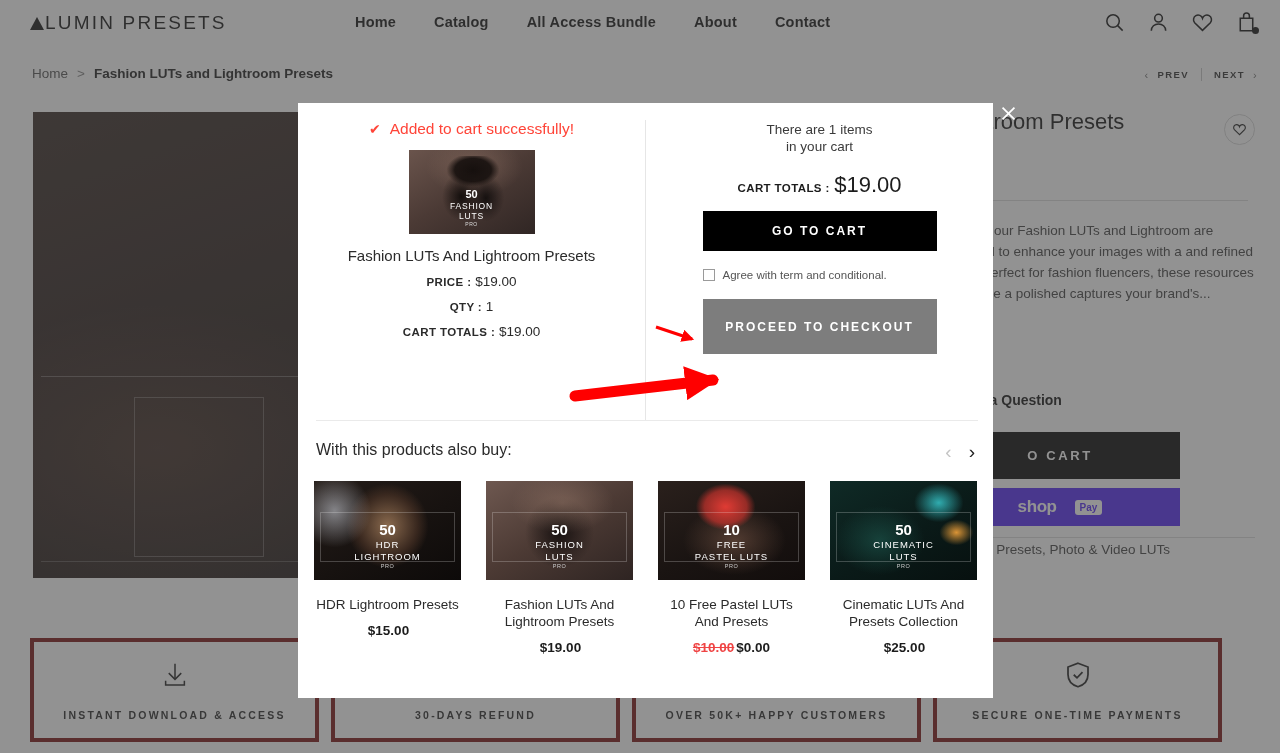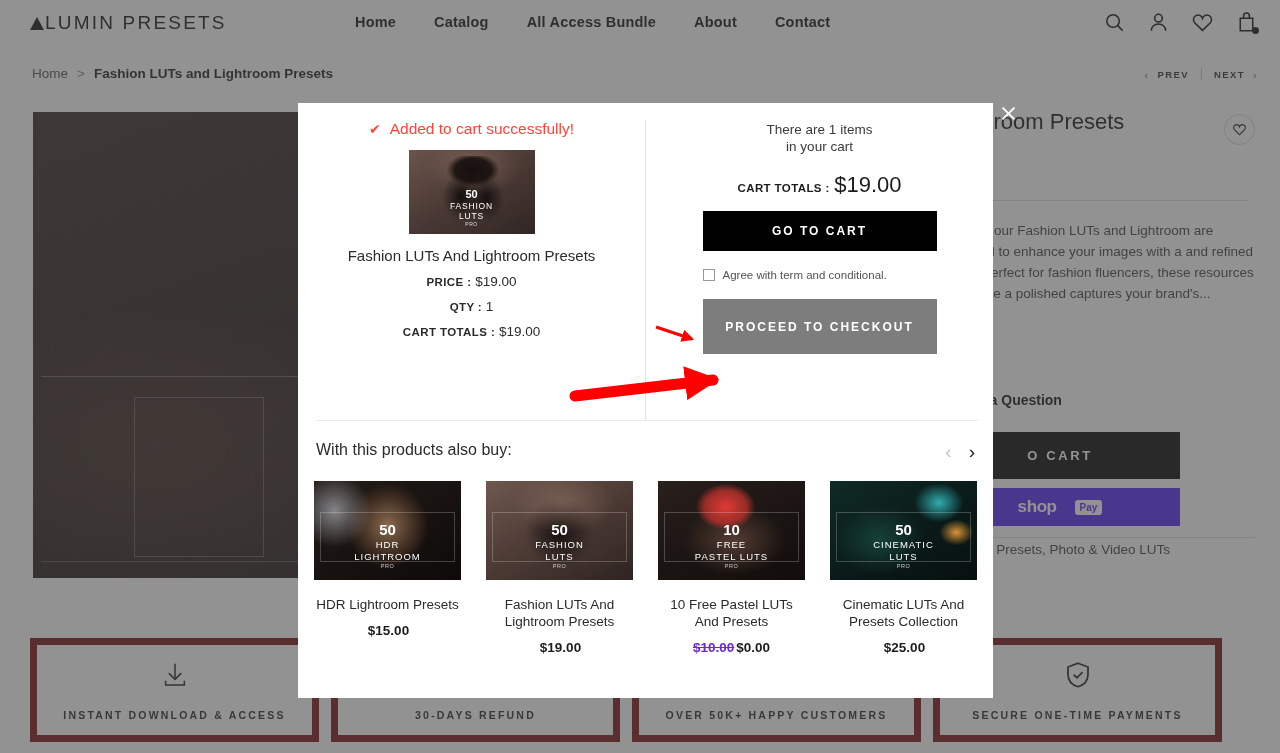--- a/index.html
+++ b/index.html
@@ -137,21 +137,21 @@
     position: absolute; left: 940px; top: 542px; width: 330px;
     font-size: 13.5px; color: #4a4a4a;
   }
 
   
   .badges {
     position: absolute; left: 30px; top: 638px;
     display: flex; gap: 12px;
   }
   .badge {
-    width: 289px; height: 104px; border: 7px solid #7f1d1d;
+    width: 289px; height: 104px; border: 4px solid #7f1d1d;
     display: flex; flex-direction: column; align-items: center; justify-content: center; gap: 18px;
     color: #2a2a2a;
   }
   .badge .b-label {
     font-size: 10.5px; letter-spacing: 2.2px; font-weight: 600; color: #333;
     text-align: center;
   }
   .badge .b-icon { height: 32px; display: flex; align-items: center; }
 
   
@@ -292,21 +292,21 @@
   }
   .img-cinematic {
     background:
       radial-gradient(ellipse 24% 28% at 74% 22%, rgba(60,220,225,.75), transparent 70%),
       radial-gradient(ellipse 16% 18% at 86% 52%, rgba(255,170,60,.85), transparent 72%),
       radial-gradient(ellipse 40% 46% at 34% 60%, rgba(30,90,80,.6), transparent 76%),
       linear-gradient(150deg, #0f2a26 0%, #0a1a18 55%, #07100f 100%);
   }
   .card-title { margin-top: 16px; font-size: 13.5px; color: #2b2b2b; line-height: 17px; }
   .card-price { margin-top: 10px; font-size: 13.5px; font-weight: 700; color: #1c1c1c; }
-  .card-price .old { color: #6d28d9; text-decoration: line-through; font-weight: 700; margin-right: 2px; }
+  .card-price .old { color: #ef4444; text-decoration: line-through; font-weight: 700; margin-right: 2px; }
 
   
   #annotations { position: absolute; inset: 0; pointer-events: none; }
 </style>
 </head>
 <body>
 
 <div id="page">
 
   <div id="page-bg">

